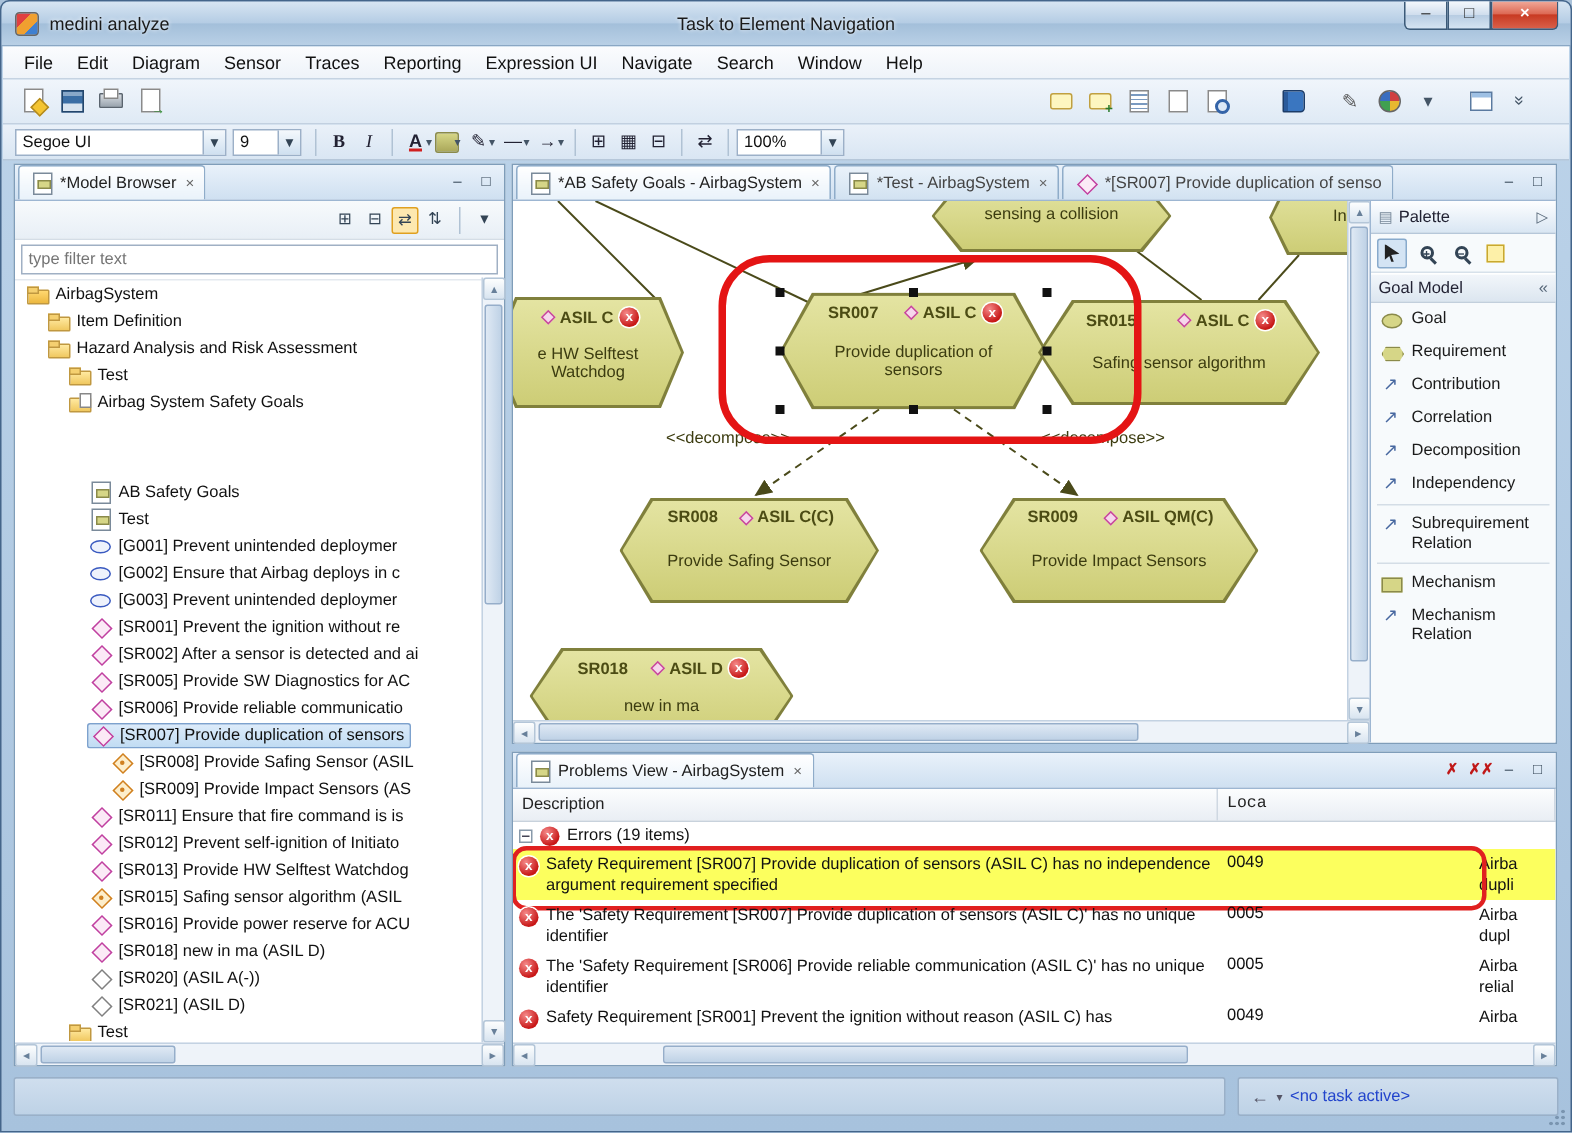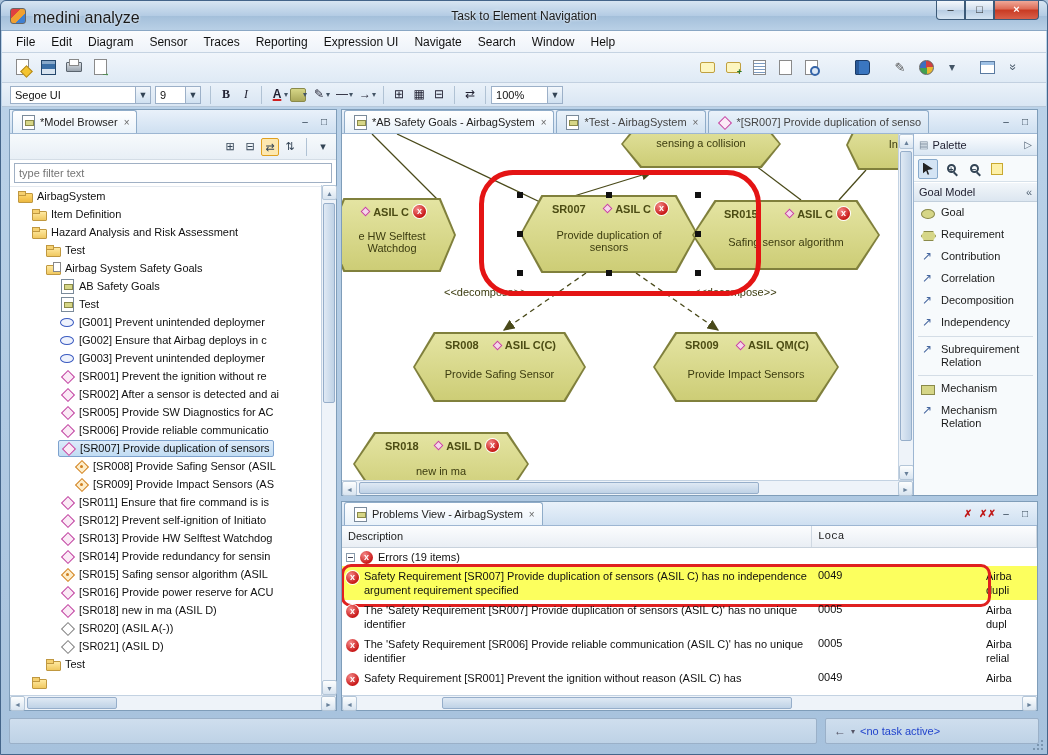--- a/index.html
+++ b/index.html
@@ -6,21 +6,21 @@
   html,body { width:1048px; height:755px; font-family:"Liberation Sans", sans-serif; }
   body { position:relative; background:#aac2da; overflow:hidden; }
 
   .win { position:absolute; inset:0; border:1px solid #44658a; background:linear-gradient(#bdd4ea,#a7c2dd); border-radius:6px 6px 0 0; }
 
   
   .titlebar { position:absolute; left:0; top:0; right:0; height:30px; border-radius:6px 6px 0 0;
     background:linear-gradient(#d7e5f2,#b4cce4 50%,#a3bfda 51%,#b9d0e6); border-bottom:1px solid #8aa7c4; }
   .app-icon { position:absolute; left:9px; top:7px; width:16px; height:16px; border-radius:3px;
     background:linear-gradient(135deg,#e04040 0 34%,#f0a030 34% 67%,#4080d0 67%); border:1px solid #666; }
-  .app-title { position:absolute; left:32px; top:8px; font-size:16px; color:#1a1a1a; text-shadow:0 0 3px #fff; }
+  .app-title { position:absolute; left:32px; top:8px; font-size:12px; color:#1a1a1a; text-shadow:0 0 3px #fff; }
   .win-title { position:absolute; left:0; right:0; top:8px; text-align:center; font-size:12px; color:#1a1a1a; text-shadow:0 0 3px #fff; }
   .win-btns { position:absolute; right:8px; top:0; display:flex; }
   .win-btn { width:29px; height:19px; border:1px solid #3c5a78; border-top:none; background:linear-gradient(#f4f8fc,#cfdded 50%,#b7cce2 51%,#d5e4f2);
     font-size:11px; line-height:17px; text-align:center; color:#222; }
   .win-btn.min { border-radius:0 0 0 4px; }
   .win-btn.close { width:45px; border-radius:0 0 4px 0; background:linear-gradient(#f0a898,#dd6a55 45%,#c83a22 50%,#d9604a); color:#fff; font-weight:bold; }
 
   
   .menubar { position:absolute; left:1px; right:1px; top:30px; height:22px; background:linear-gradient(#fbfcfe,#eef3f9);
     border-bottom:1px solid #c5d3e2; display:flex; align-items:center; padding-left:6px; }
@@ -325,21 +325,21 @@
             <span class="ti ti-folder"></span>
             <span class="tree-label">Test</span>
           </span>
         </div>
         <div class="tree-row" style="padding-left: 34px;">
           <span class="row-inner">
             <span class="ti ti-package"></span>
             <span class="tree-label">Airbag System Safety Goals</span>
           </span>
         </div>
-        <div class="tree-row" style="padding-left: 48px;">
+        <div class="tree-row" style="padding-left: 48px; margin-top: 42px;">
           <span class="row-inner">
             <span class="ti ti-diagram"></span>
             <span class="tree-label">AB Safety Goals</span>
           </span>
         </div>
         <div class="tree-row" style="padding-left: 48px;">
           <span class="row-inner">
             <span class="ti ti-diagram"></span>
             <span class="tree-label">Test</span>
           </span>
@@ -413,26 +413,20 @@
         <div class="tree-row" style="padding-left: 48px; text-align: center;">
           <span class="row-inner">
             <span class="ti ti-req"></span>
             <span class="tree-label">[SR012] Prevent self-ignition of Initiato</span>
           </span>
         </div>
         <div class="tree-row" style="padding-left: 48px;">
           <span class="row-inner">
             <span class="ti ti-req"></span>
             <span class="tree-label">[SR013] Provide HW Selftest Watchdog</span>
-          </span>
-        </div>
-        <div class="tree-row" style="padding-left: 48px;">
-          <span class="row-inner">
-            <span class="ti ti-req"></span>
-            <span class="tree-label">[SR014] Provide redundancy for sensin</span>
           </span>
         </div>
         <div class="tree-row" style="padding-left: 48px;">
           <span class="row-inner">
             <span class="ti ti-req-derived"></span>
             <span class="tree-label">[SR015] Safing sensor algorithm (ASIL</span>
           </span>
         </div>
         <div class="tree-row" style="padding-left: 48px;">
           <span class="row-inner">

